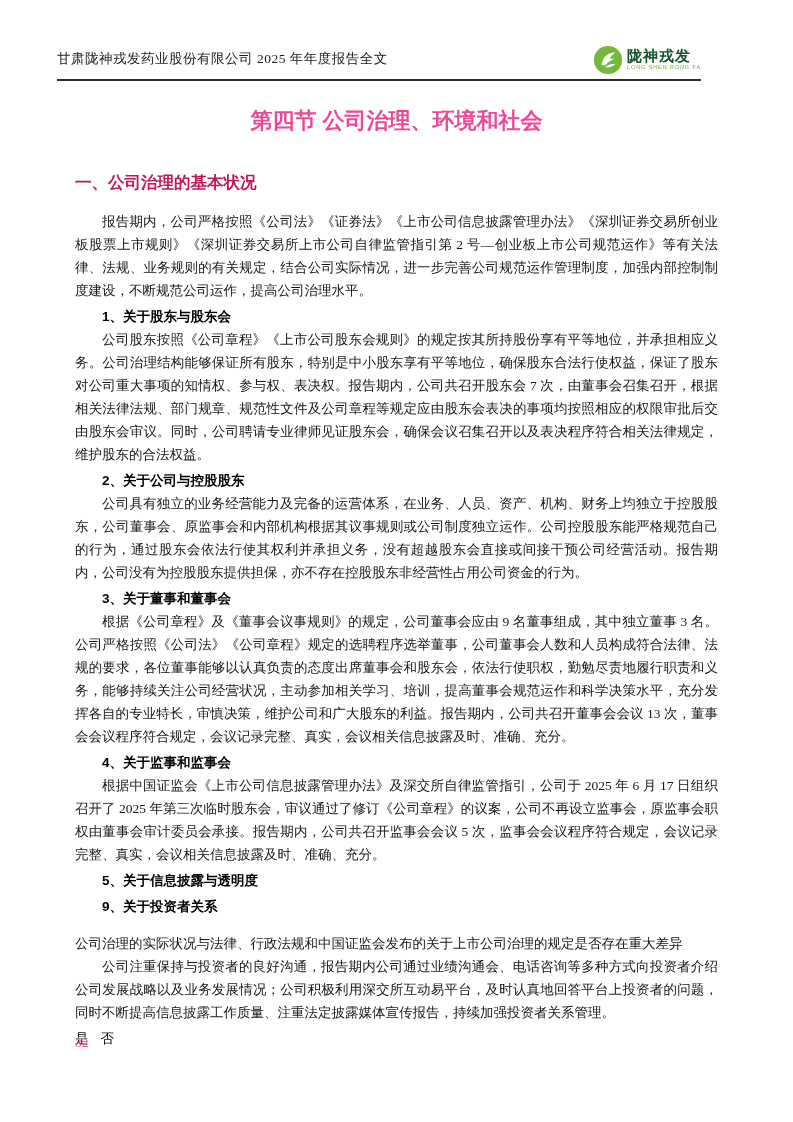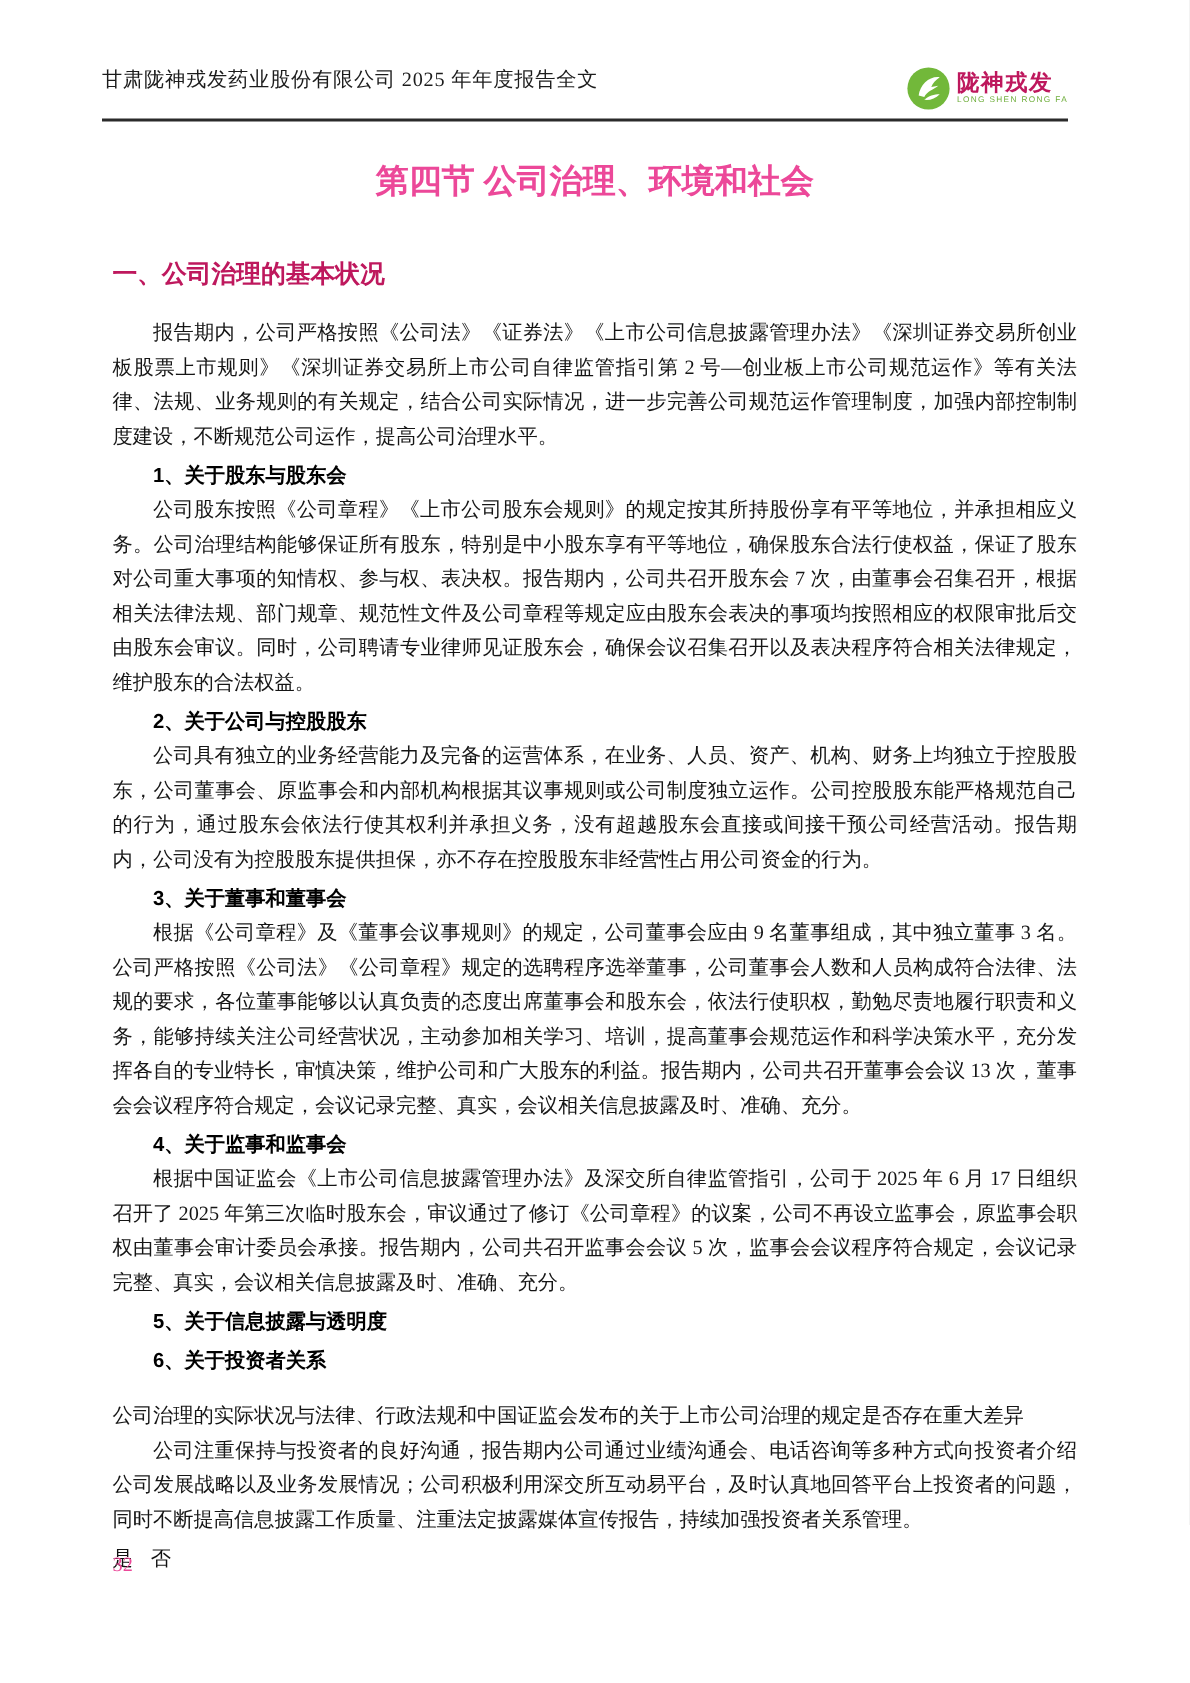--- a/index.html
+++ b/index.html
@@ -10,47 +10,47 @@
     height: 1122px;
     background: #ffffff;
     font-family: "Liberation Serif", serif;
     color: #111;
     overflow: hidden;
     margin: 0 auto;
   }
   .header {
     position: absolute;
     top: 44px;
-    left: 68px;
+    left: 57px;
     width: 644px;
     height: 37px;
     border-bottom: 2px solid #2b2b2b;
     display: flex;
     justify-content: space-between;
-    align-items: flex-start;
+    align-items: center;
     padding-bottom: 4px;
   }
   .header-title {
     font-size: 13.5px;
     letter-spacing: 0.5px;
     color: #1c1c1c;
     padding-bottom: 2px;
   }
   .logo {
     display: flex;
     align-items: center;
     gap: 4px;
   }
   .logo-mark { width: 30px; height: 30px; }
   .logo-text { display: flex; flex-direction: column; line-height: 1; }
   .logo-cn {
     font-family: "Liberation Sans", sans-serif;
     font-weight: bold;
     font-size: 15px;
-    color: #be185d;
+    color: #14532d;
     letter-spacing: 1px;
   }
   .logo-en {
     font-family: "Liberation Sans", sans-serif;
     font-size: 5.5px;
     color: #6fae3c;
     letter-spacing: 0.9px;
     margin-top: 2px;
   }
   .content {
@@ -142,21 +142,21 @@
     <p class="body indent">公司具有独立的业务经营能力及完备的运营体系，在业务、人员、资产、机构、财务上均独立于控股股东，公司董事会、原监事会和内部机构根据其议事规则或公司制度独立运作。公司控股股东能严格规范自己的行为，通过股东会依法行使其权利并承担义务，没有超越股东会直接或间接干预公司经营活动。报告期内，公司没有为控股股东提供担保，亦不存在控股股东非经营性占用公司资金的行为。</p>
 
     <div class="sub-heading">3、关于董事和董事会</div>
     <p class="body indent">根据《公司章程》及《董事会议事规则》的规定，公司董事会应由 9 名董事组成，其中独立董事 3 名。公司严格按照《公司法》《公司章程》规定的选聘程序选举董事，公司董事会人数和人员构成符合法律、法规的要求，各位董事能够以认真负责的态度出席董事会和股东会，依法行使职权，勤勉尽责地履行职责和义务，能够持续关注公司经营状况，主动参加相关学习、培训，提高董事会规范运作和科学决策水平，充分发挥各自的专业特长，审慎决策，维护公司和广大股东的利益。报告期内，公司共召开董事会会议 13 次，董事会会议程序符合规定，会议记录完整、真实，会议相关信息披露及时、准确、充分。</p>
 
     <div class="sub-heading">4、关于监事和监事会</div>
     <p class="body indent">根据中国证监会《上市公司信息披露管理办法》及深交所自律监管指引，公司于 2025 年 6 月 17 日组织召开了 2025 年第三次临时股东会，审议通过了修订《公司章程》的议案，公司不再设立监事会，原监事会职权由董事会审计委员会承接。报告期内，公司共召开监事会会议 5 次，监事会会议程序符合规定，会议记录完整、真实，会议相关信息披露及时、准确、充分。</p>
 
     <div class="sub-heading">5、关于信息披露与透明度</div>
 
-    <div class="sub-heading">6、关于投资者关系</div>
+    <div class="sub-heading">9、关于投资者关系</div>
     <p class="body question">公司治理的实际状况与法律、行政法规和中国证监会发布的关于上市公司治理的规定是否存在重大差异</p>
 
     <p class="body indent">公司注重保持与投资者的良好沟通，报告期内公司通过业绩沟通会、电话咨询等多种方式向投资者介绍公司发展战略以及业务发展情况；公司积极利用深交所互动易平台，及时认真地回答平台上投资者的问题，同时不断提高信息披露工作质量、注重法定披露媒体宣传报告，持续加强投资者关系管理。</p>
 
     <div class="answer-line">
       <span class="opt">
 
         <span>是</span>
       </span>
       <span class="opt">

